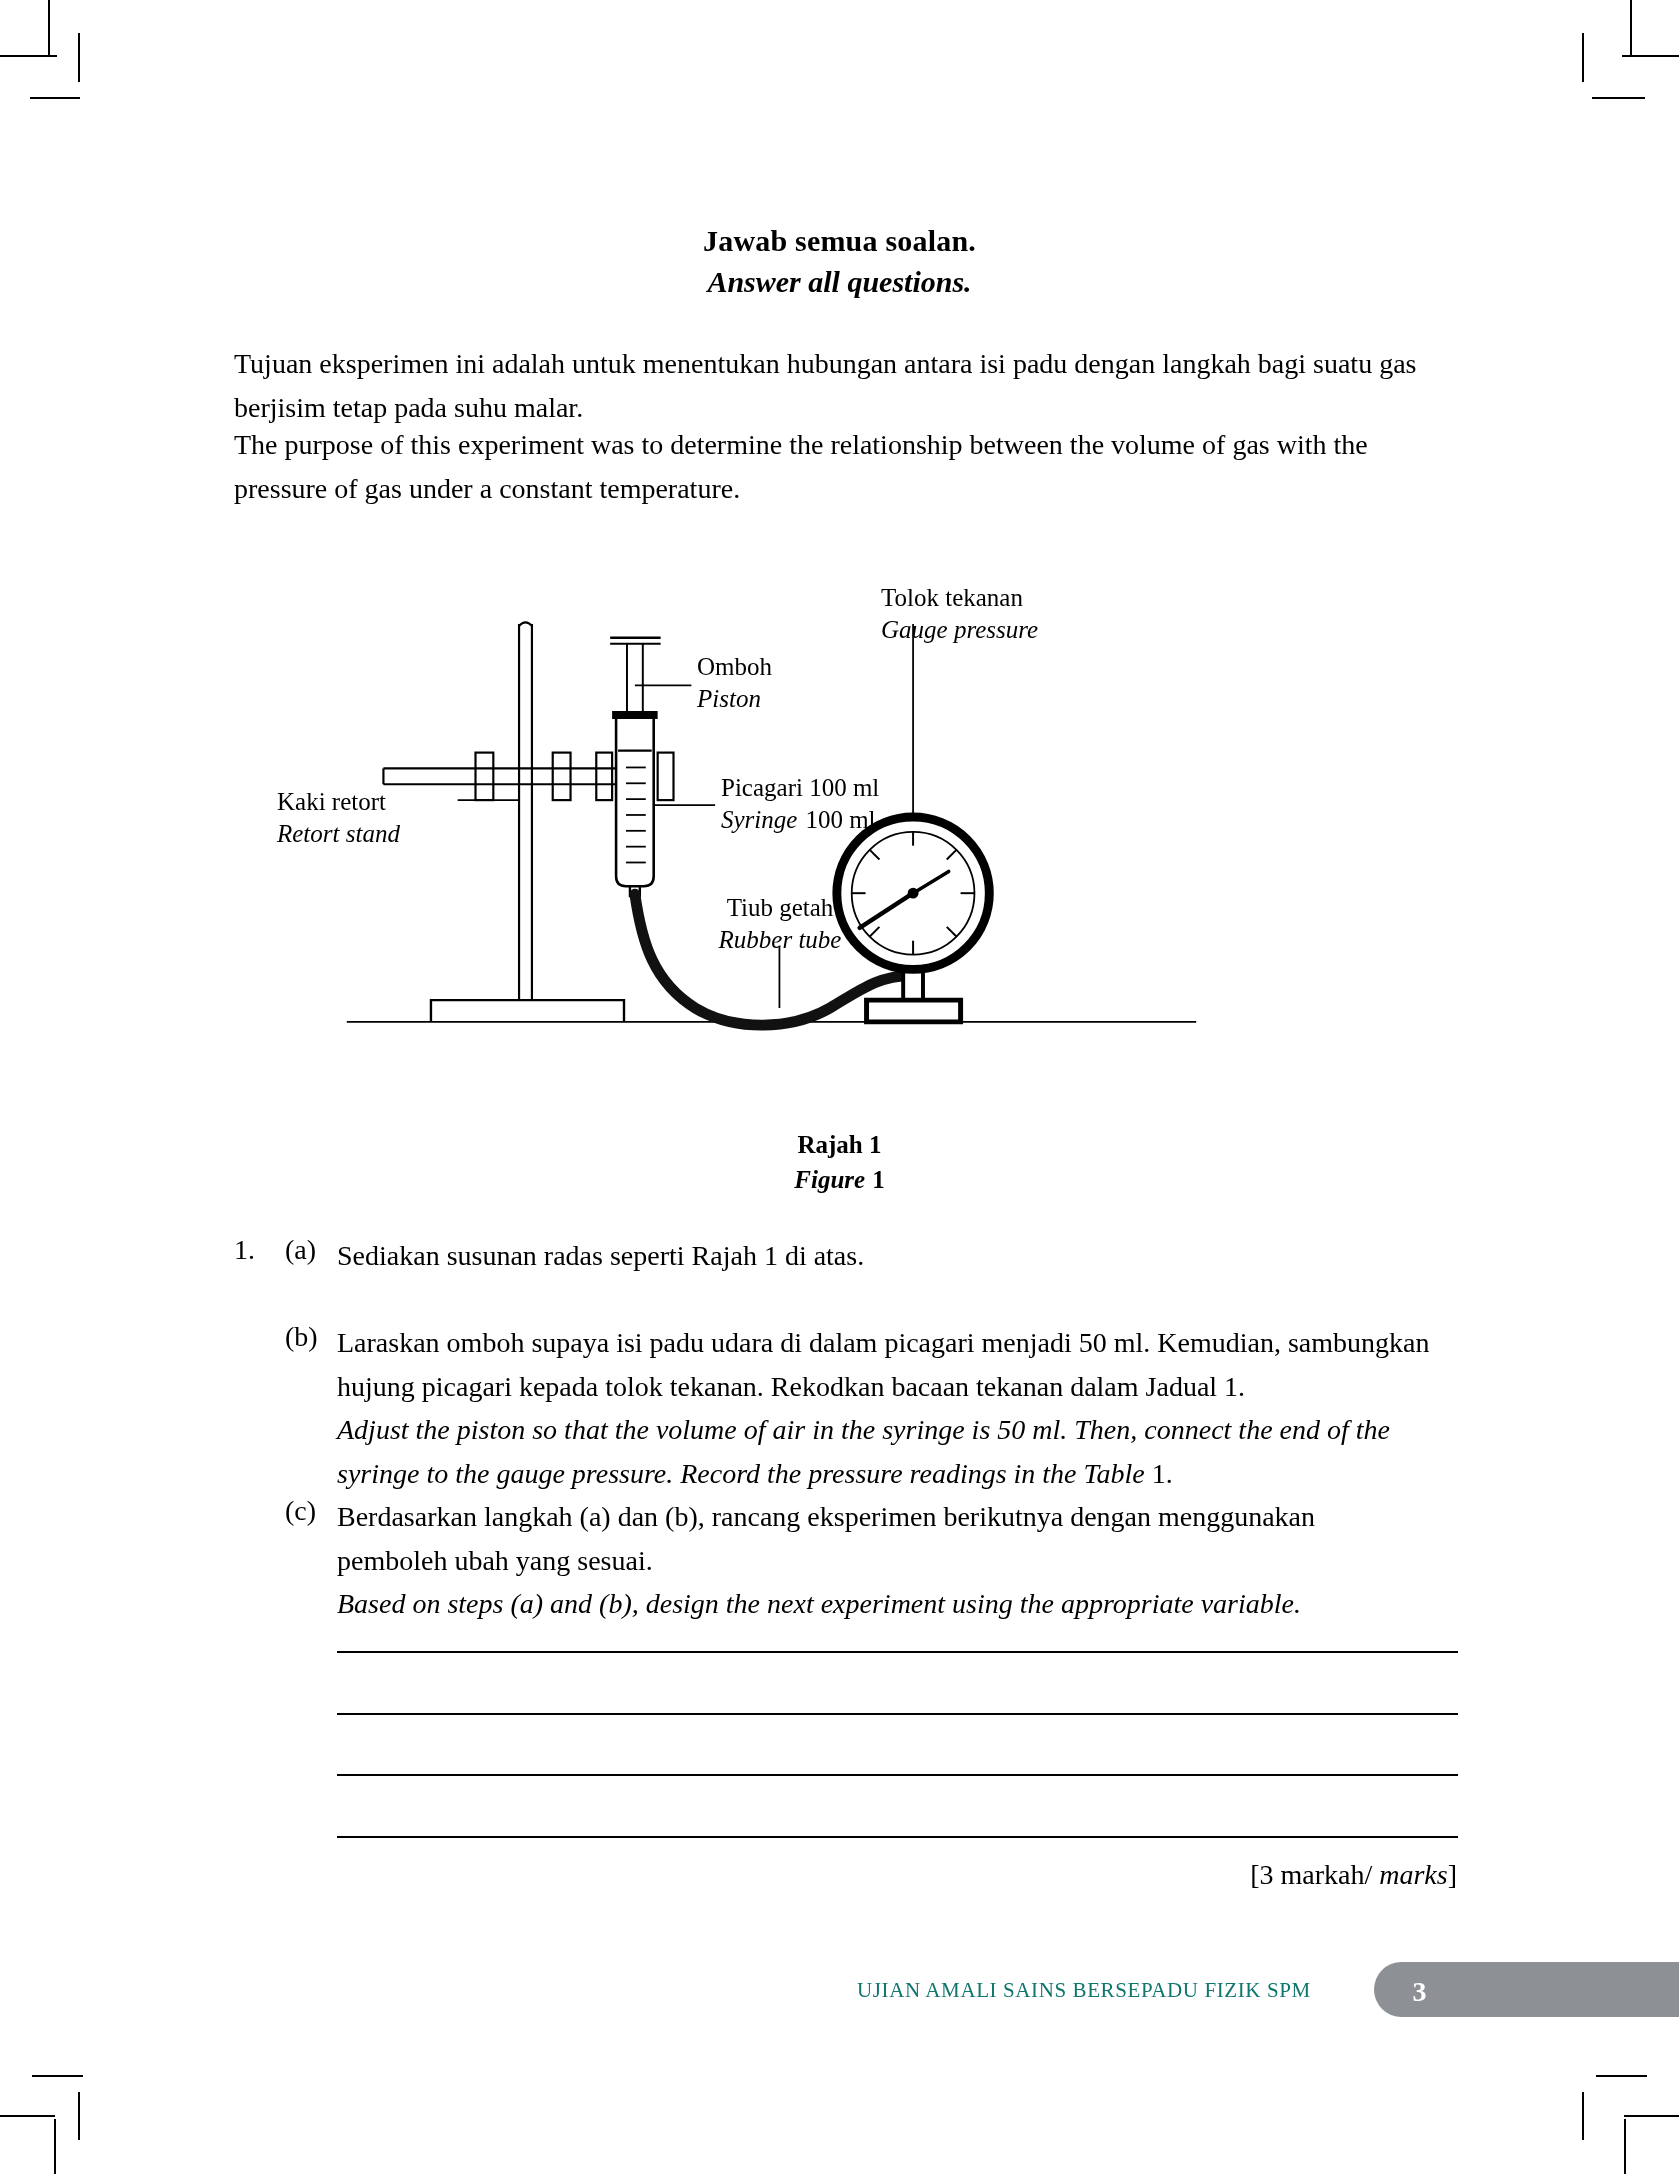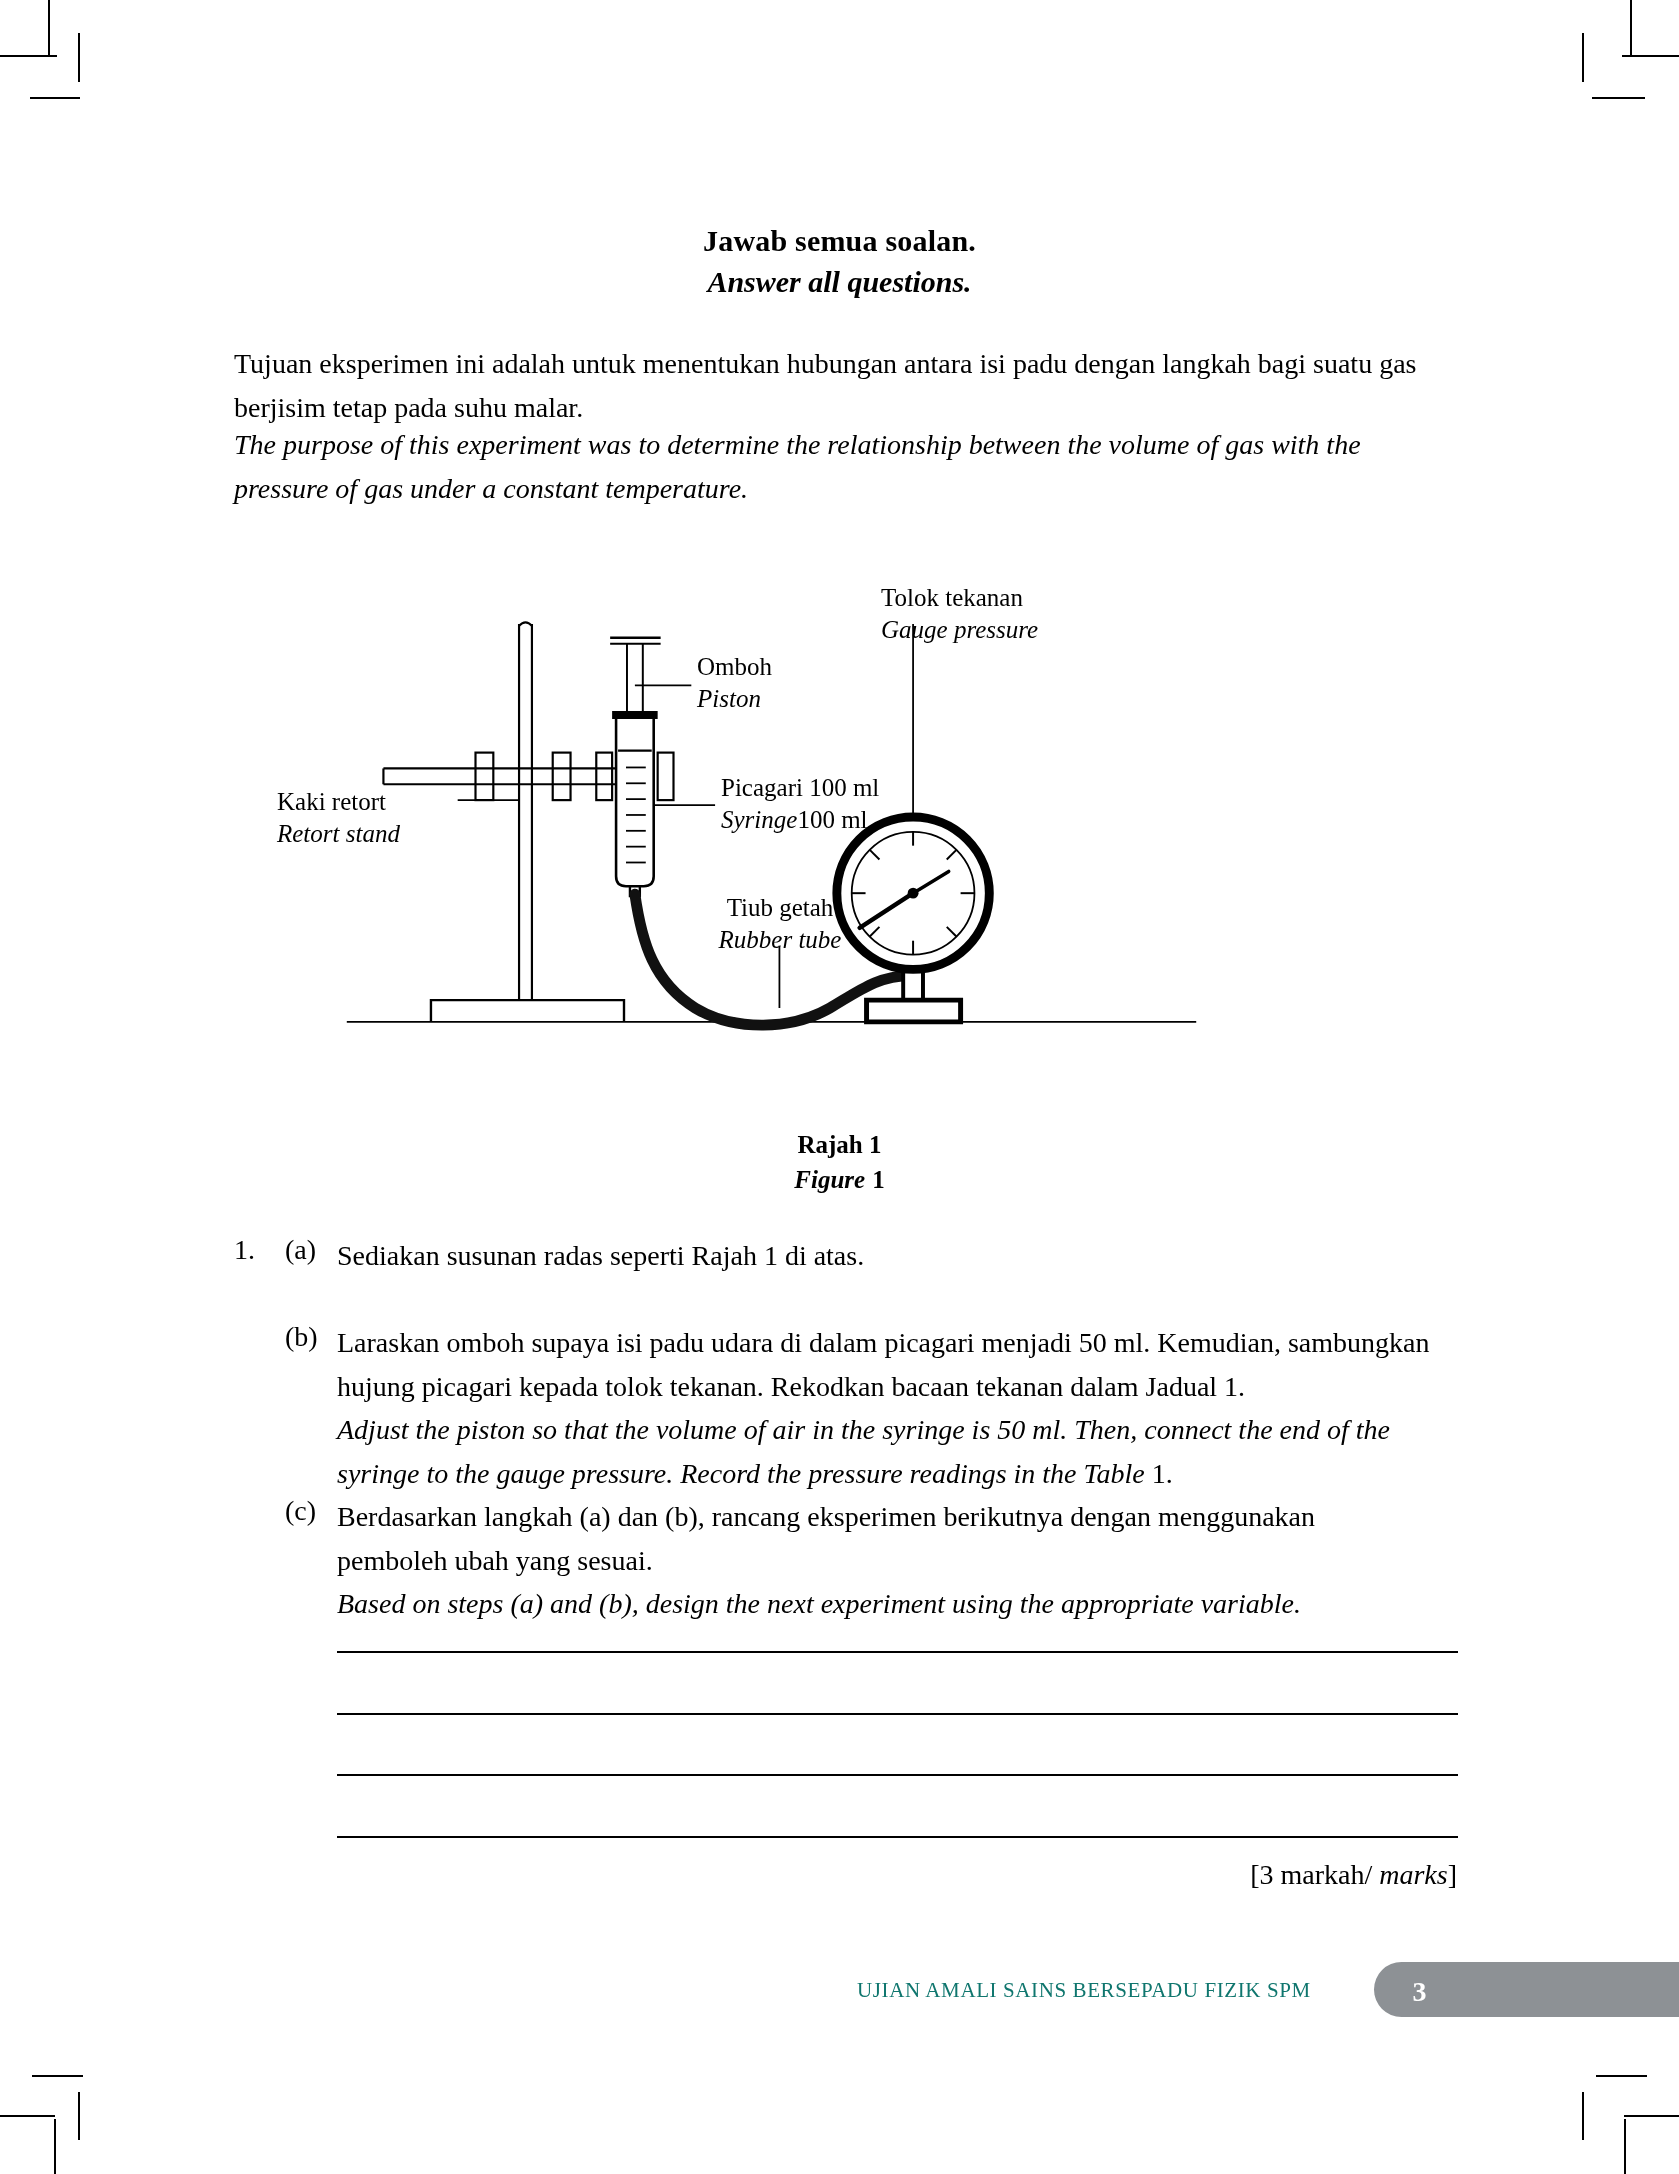--- a/index.html
+++ b/index.html
@@ -44,21 +44,21 @@
     font-style: italic;
     font-size: 30px;
   }
 
   
   .para {
     position: absolute;
     font-size: 28px;
     line-height: 44px;
   }
-  .para.it { font-style: italic; }
+  .para.it { }
 
   
   .cap {
     position: absolute;
     left: 0;
     width: 1679px;
     text-align: center;
     font-size: 25px;
     font-weight: bold;
   }
@@ -258,21 +258,21 @@
       <span class="en">Gauge pressure</span>
     </div>
 
     <div class="dlabel" style="left:370px; top:57px;">
       <span class="bm">Omboh</span><br>
       <span class="en">Piston</span>
     </div>
 
     <div class="dlabel" style="left:394px; top:178px;">
       <span class="bm">Picagari 100 ml</span><br>
-      <span class="en">Syringe</span><span class="up" style="">100 ml</span>
+      <span class="en">Syringe</span><span class="up" style="margin-left:8px;">100 ml</span>
     </div>
 
     <div class="dlabel" style="left:-50px; top:192px; text-align:left; width:178px;">
       <span class="bm">Kaki retort</span><br>
       <span class="en">Retort stand</span>
     </div>
 
     <div class="dlabel" style="left:364px; top:289px; text-align:center; width:178px;margin-top:9px;">
       <span class="bm">Tiub getah</span><br>
       <span class="en">Rubber tube</span>

